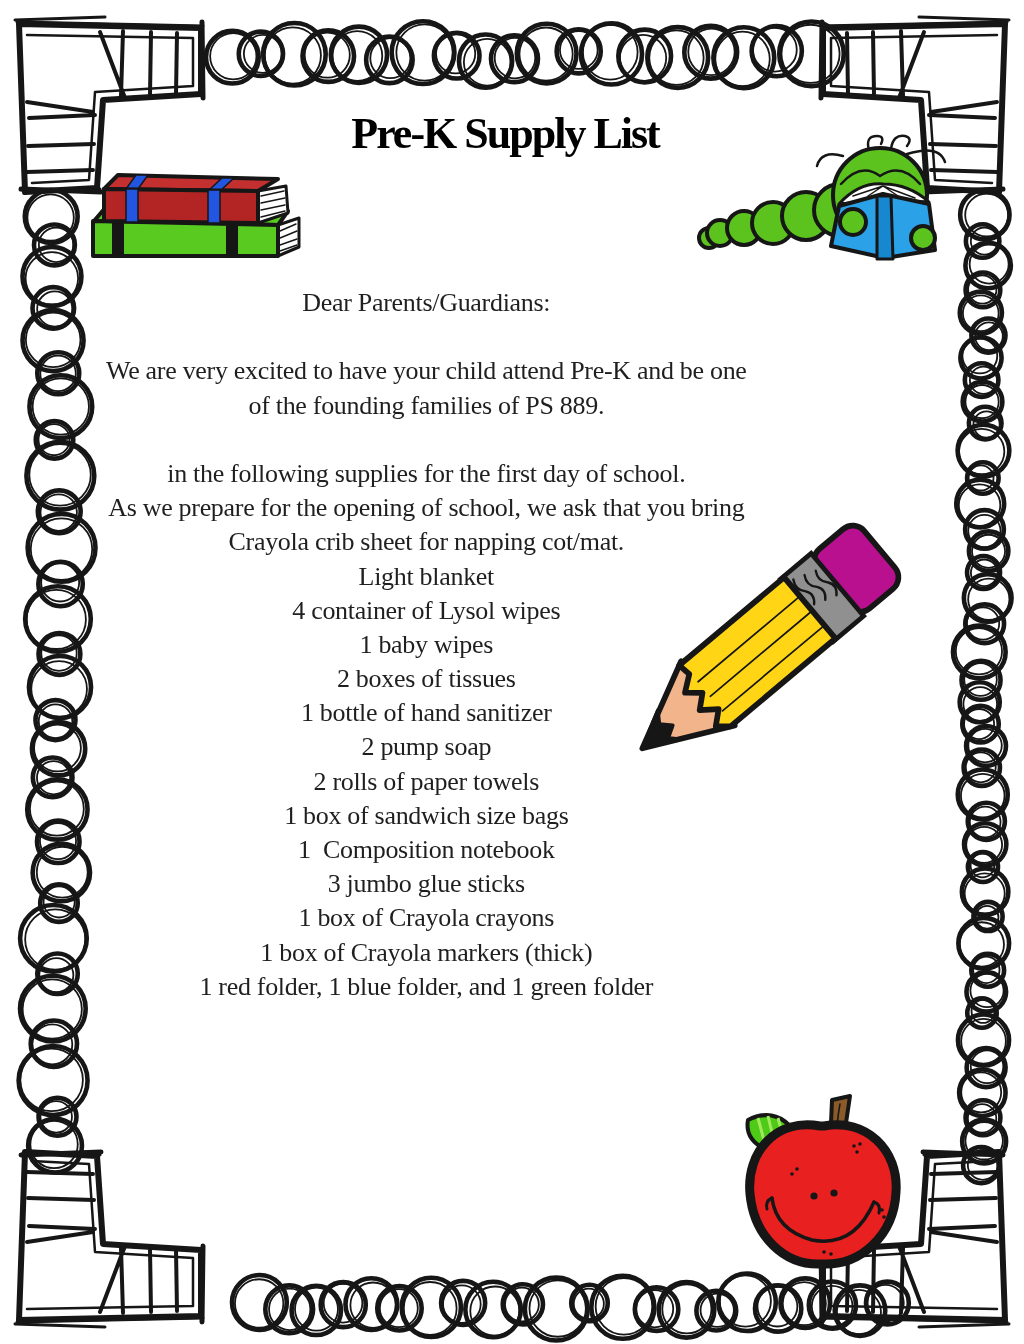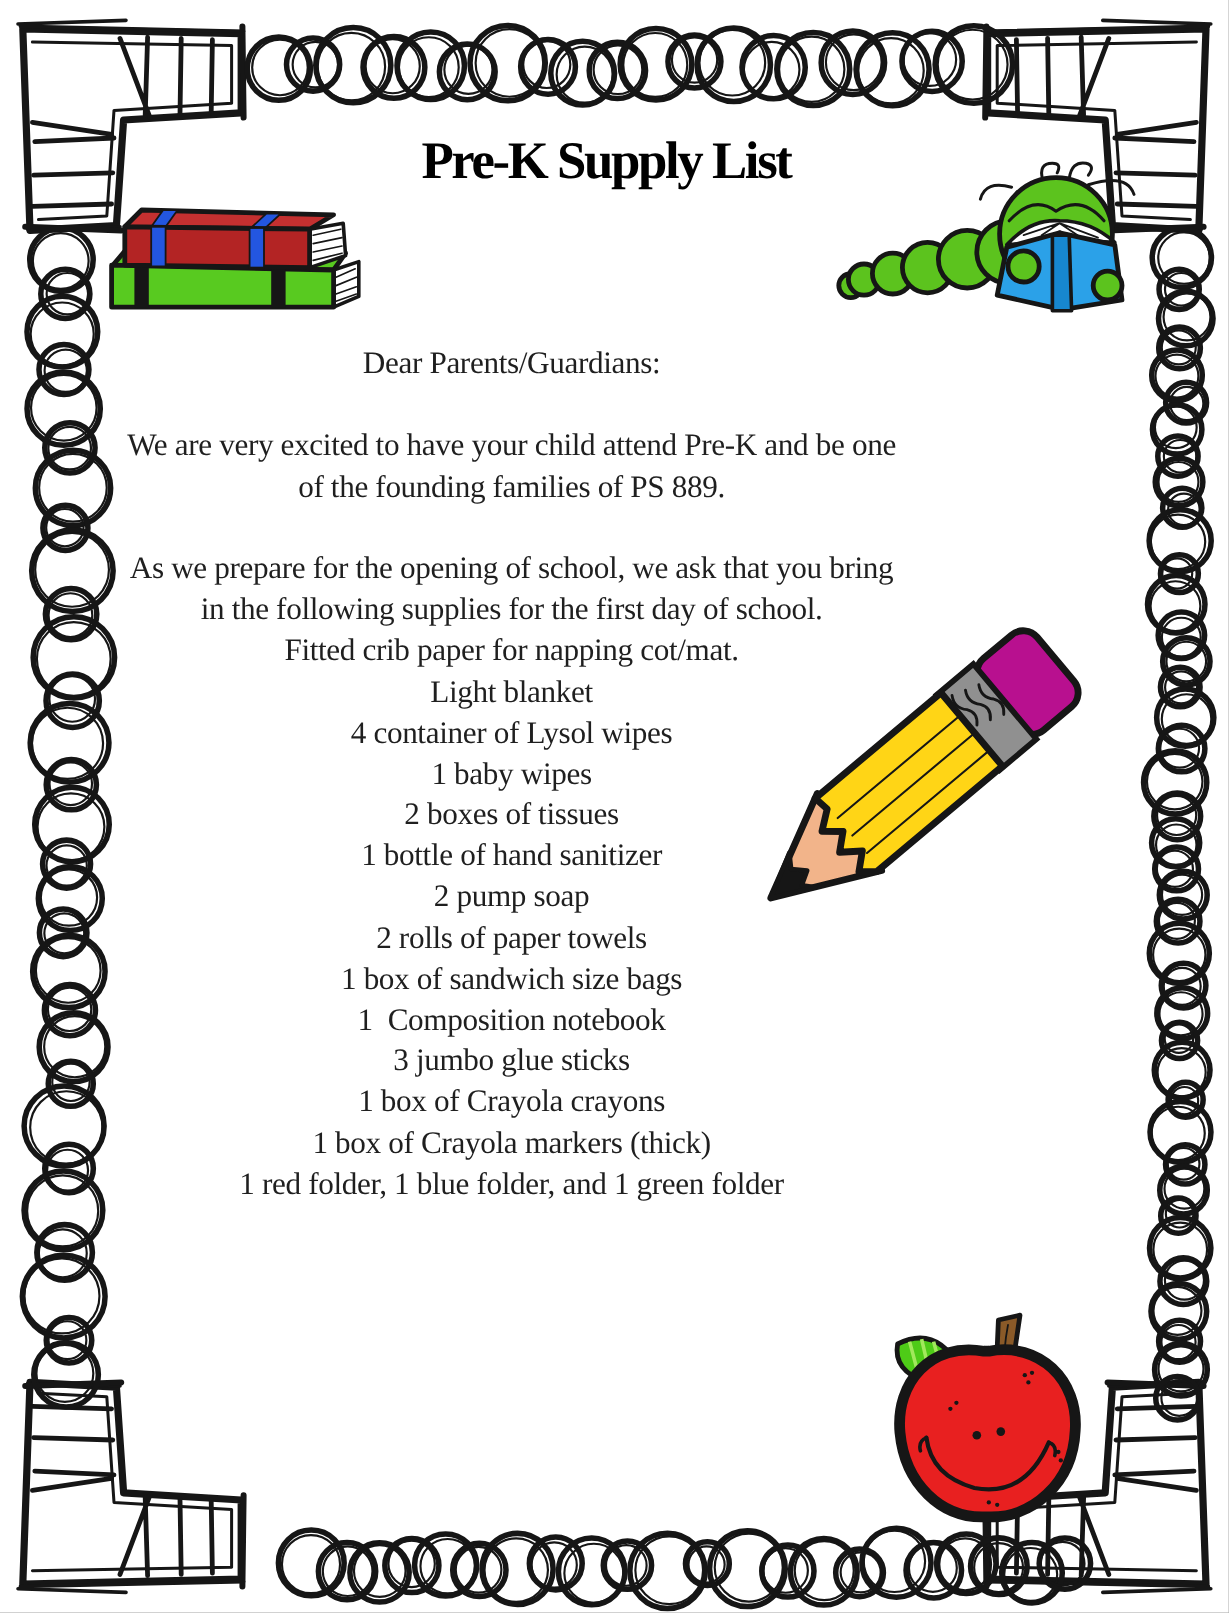--- a/index.html
+++ b/index.html
@@ -367,23 +367,23 @@
         <circle cx="95" cy="164" r="1.8"></circle>
     </g>
   </svg>
 
   <div class="letter">
       <div class="line">Dear Parents/Guardians:</div>
       <div class="line">&nbsp;</div>
       <div class="line">We are very excited to have your child attend Pre-K and be one</div>
       <div class="line">of the founding families of PS 889.</div>
       <div class="line">&nbsp;</div>
+      <div class="line">in the following supplies for the first day of school.</div>
       <div class="line">As we prepare for the opening of school, we ask that you bring</div>
-      <div class="line">in the following supplies for the first day of school.</div>
-      <div class="line">Fitted crib paper for napping cot/mat.</div>
+      <div class="line">Crayola crib sheet for napping cot/mat.</div>
       <div class="line">Light blanket</div>
       <div class="line">4 container of Lysol wipes</div>
       <div class="line">1 baby wipes</div>
       <div class="line">2 boxes of tissues</div>
       <div class="line">1 bottle of hand sanitizer</div>
       <div class="line">2 pump soap</div>
       <div class="line">2 rolls of paper towels</div>
       <div class="line">1 box of sandwich size bags</div>
       <div class="line">1  Composition notebook</div>
       <div class="line">3 jumbo glue sticks</div>

